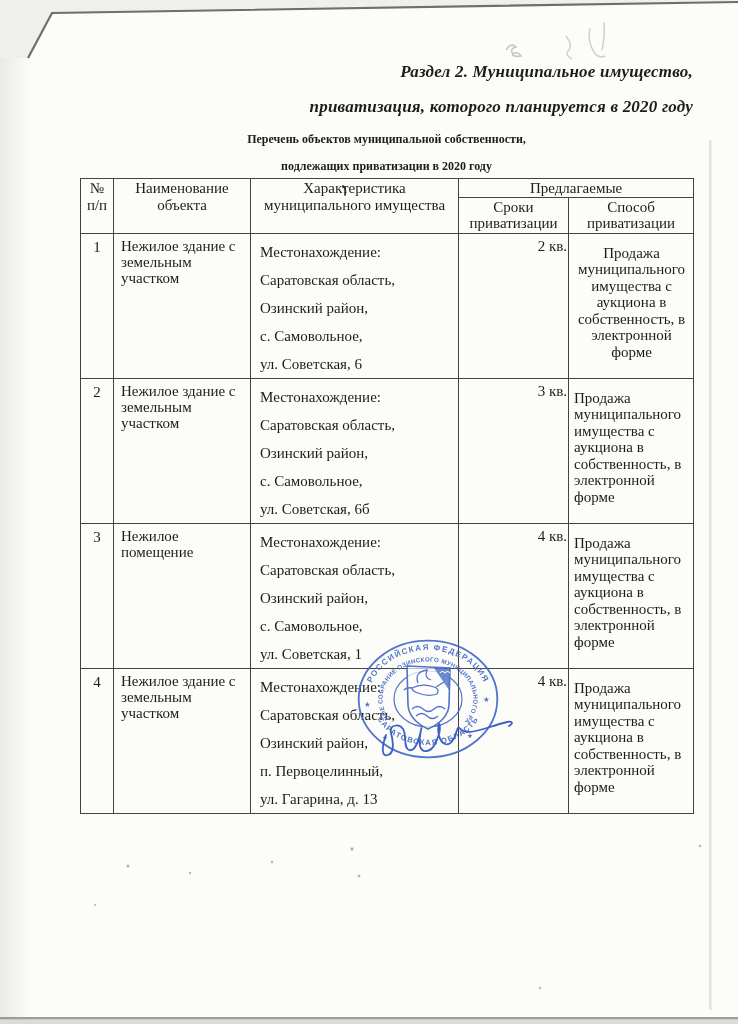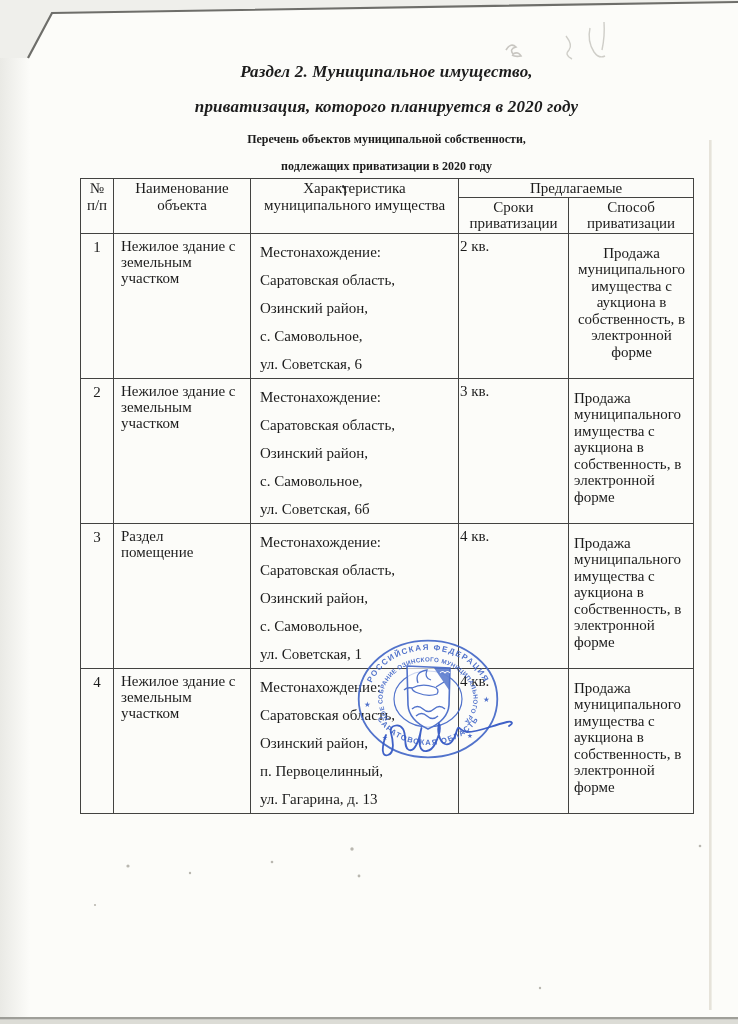--- a/index.html
+++ b/index.html
@@ -11,40 +11,40 @@
   }
   
   body::before{
     content:"";position:absolute;left:0;top:0;width:30px;height:1024px;
     background:linear-gradient(90deg,rgba(190,190,183,.30),rgba(190,190,183,0));
     pointer-events:none;
   }
   .artifacts{position:absolute;left:0;top:0;width:738px;height:1024px;pointer-events:none;z-index:5;}
   .doc{position:absolute;left:80px;top:55px;width:613px;z-index:1;}
   .title{
-    margin:7px 0 0 0;text-align:center;
+    margin:7px 0 0 0;text-align:right;
     font-size:17px;font-weight:bold;font-style:italic;line-height:19px;
     letter-spacing:.2px;
   }
   .subtitle{
     margin:14px 0 0 0;text-align:center;
     font-size:12px;font-weight:bold;line-height:18.5px;
   }
   table.privat{
     margin-top:3px;border-collapse:collapse;table-layout:fixed;width:613px;
   }
   table.privat td,table.privat th{
     border:1.6px solid #434341;vertical-align:top;
     font-size:15px;font-weight:normal;overflow:hidden;
   }
   th{white-space:pre-line;line-height:16.5px;padding:1px 2px 0 2px;text-align:center;}
   .c-num{text-align:center;padding-top:4px;line-height:18px;}
   .c-name{padding:4px 2px 0 7px;line-height:16px;white-space:pre-line;}
   .c-char{padding:4px 2px 0 9px;line-height:28px;white-space:pre-line;}
-  .c-terms{text-align:left;padding-top:4px;line-height:17px;}
+  .c-terms{text-align:right;padding-top:4px;line-height:17px;}
   .c-method{padding:11px 4px 0 5px;line-height:16.6px;white-space:pre-line;}
   .c-method.center{text-align:center;}
   .c-method.left{text-align:left;}
   .stamp{position:absolute;left:356px;top:637px;z-index:3;}
   .sig{position:absolute;left:368px;top:697px;z-index:4;}
   .stamp text{fill:var(--stamp_blue,#4468c8);}
   .stamp .ring{stroke:var(--stamp_blue,#4468c8);fill:none;}
 </style>
 </head>
 <body>
@@ -137,21 +137,21 @@
 муниципального
 имущества с
 аукциона в
 собственность, в
 электронной
 форме</td>
   </tr>
 
   <tr style="height: 117px;">
     <td class="c-num">3</td>
-    <td class="c-name">Раздел
+    <td class="c-name">Нежилое
 помещение</td>
     <td class="c-char">Местонахождение:
 Саратовская область,
 Озинский район,
 с. Самовольное,
 ул. Советская, 1</td>
     <td class="c-terms">4 кв.</td>
     <td class="c-method left">Продажа
 муниципального
 имущества с

